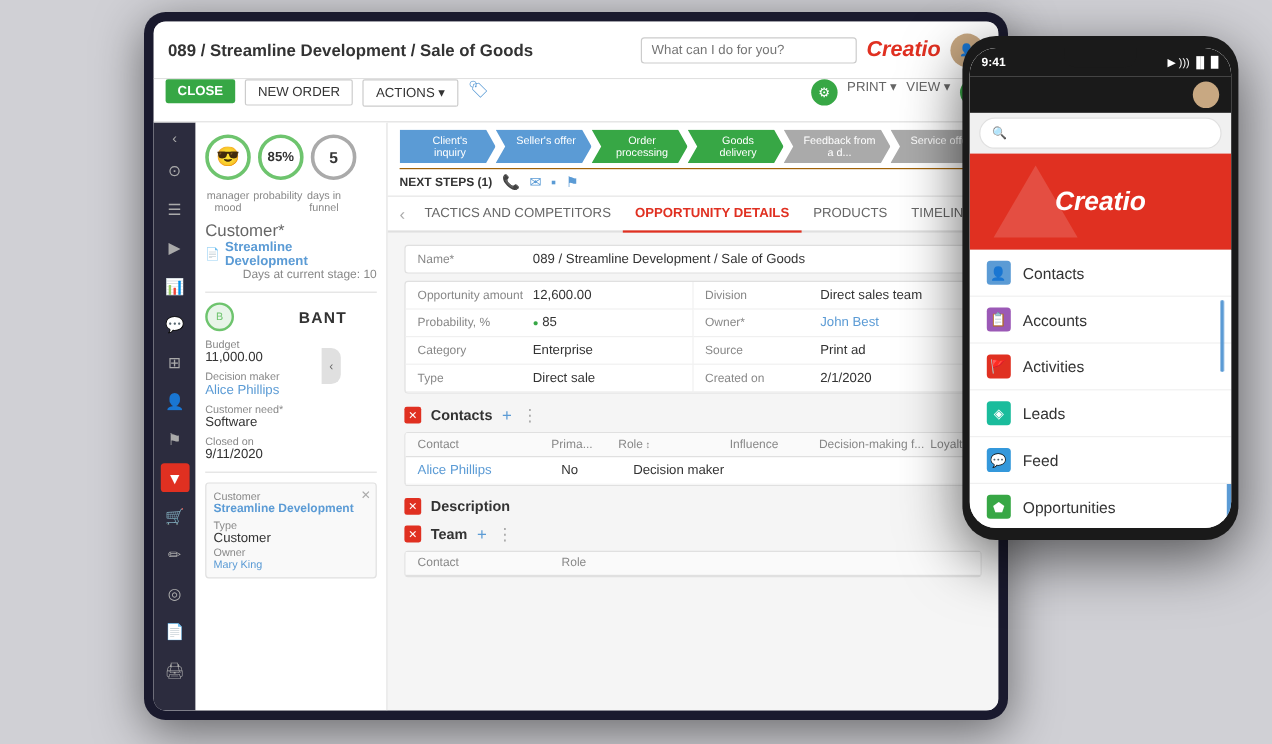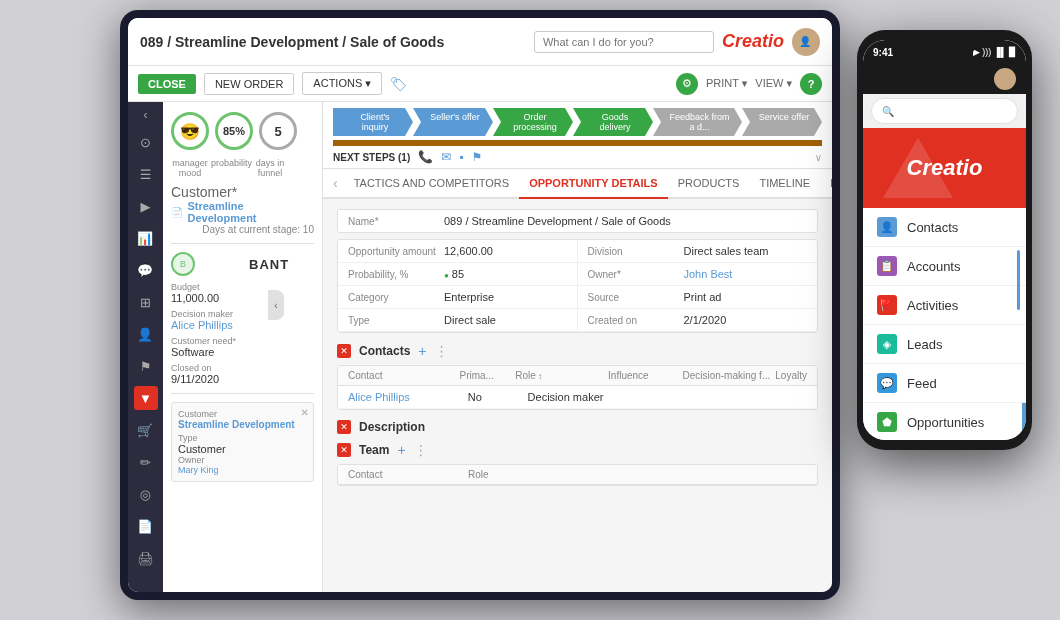--- a/index.html
+++ b/index.html
@@ -77,21 +77,21 @@
       justify-content: center;
       font-size: 10px;
       color: #fff;
     }
 
     
     .tablet-toolbar {
       background: #fff;
       height: 36px;
       display: flex;
-      align-items: center;
+      align-items: flex-start;
       padding: 0 10px;
       border-bottom: 1px solid #e0e0e0;
       gap: 8px;
       flex-shrink: 0;
     }
     .btn-close {
       background: #37a745;
       color: #fff;
       border: none;
       padding: 4px 10px;
@@ -339,21 +339,21 @@
     }
     .step.active { background: #37a745; }
     .step.completed { background: #5b9bd5; }
     .step.inactive { background: #aaa; }
     .next-steps-bar {
       display: flex;
       align-items: center;
       gap: 8px;
       font-size: 10px;
       color: #666;
-      border-top: 6px solid #a16207;
+      border-top: 1px solid #a16207;
       padding-top: 4px;
     }
     .next-steps-label { font-weight: bold; color: #333; }
     .next-step-icon { color: #5b9bd5; font-size: 12px; cursor: pointer; }
     .next-steps-expand { margin-left: auto; color: #aaa; cursor: pointer; }
 
     
     .tabs-row {
       background: #fff;
       border-bottom: 2px solid #e0e0e0;
@@ -491,21 +491,21 @@
       align-items: center;
     }
     .td { font-size: 11px; color: #333; }
     .td.link { color: #5b9bd5; cursor: pointer; }
 
     
     .phone {
       position: absolute;
       right: 28px;
       top: 30px;
-      width: 175px;
+      width: 230px;
       height: 420px;
       background: #1a1a1a;
       border-radius: 28px;
       padding: 10px 6px;
       box-shadow: 0 15px 50px rgba(0,0,0,0.6);
     }
     .phone-notch {
       position: absolute;
       top: 10px;
       left: 50%;

